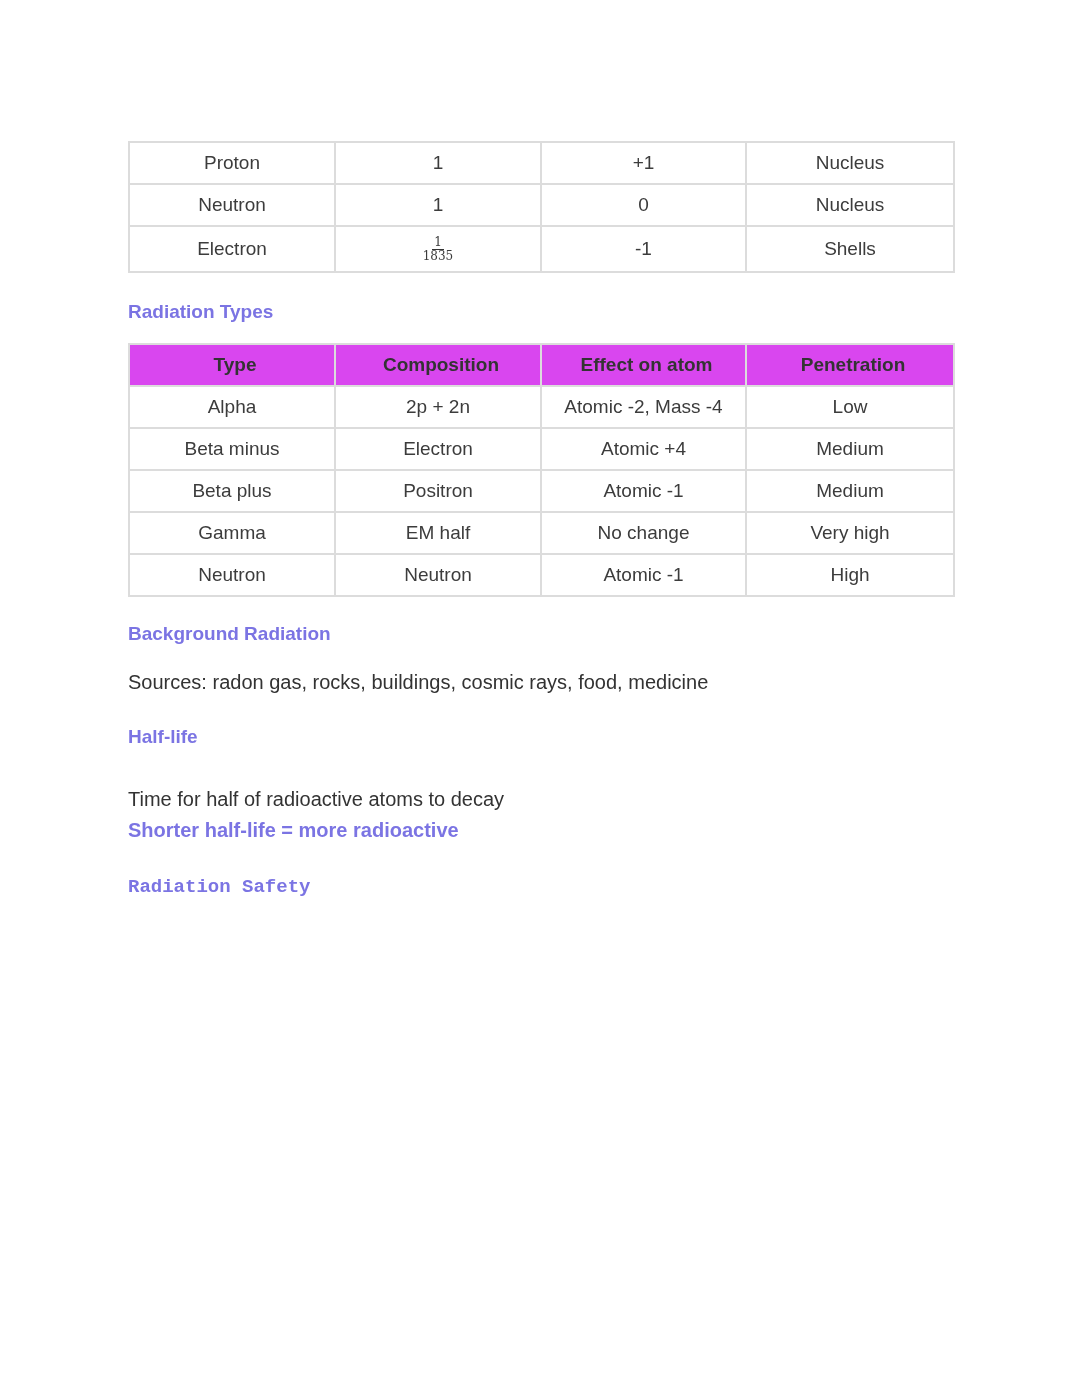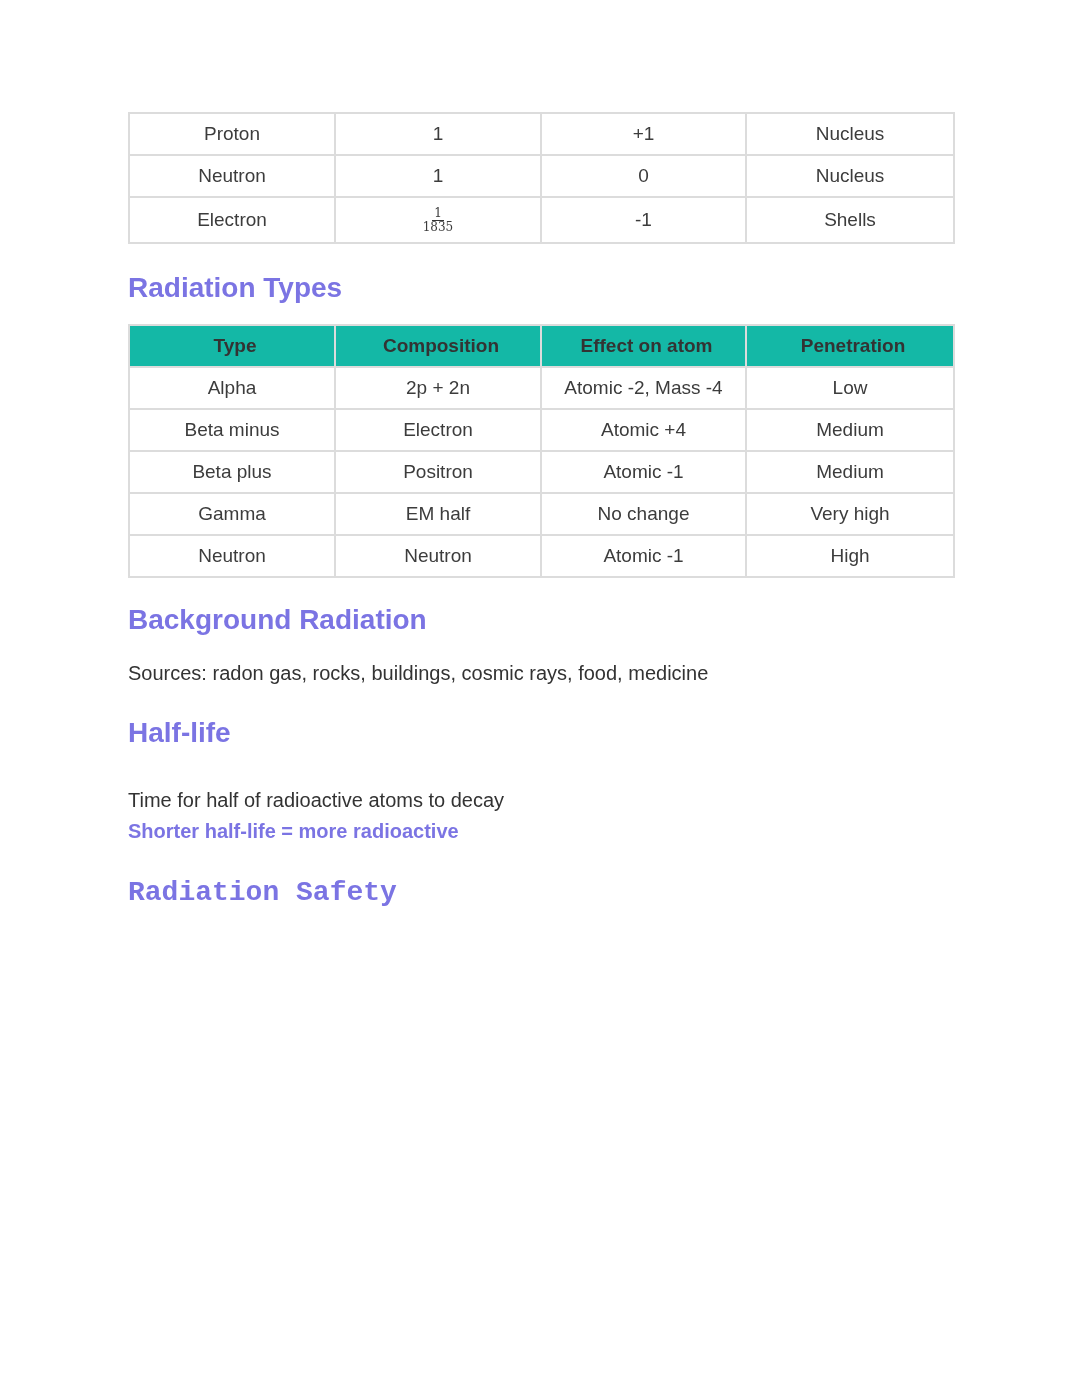--- a/index.html
+++ b/index.html
@@ -1,31 +1,31 @@
 <!DOCTYPE html>
 <html><head>
   <meta charset="utf-8">
   <style>
     html, body { margin: 0; padding: 0; background: #ffffff; }
     body {
       width: 1080px; height: 1397px; position: relative; overflow: hidden;
       font-family: "Liberation Sans", "DejaVu Sans", sans-serif;
       color: #3a3a3a;
     }
-    .page { position: absolute; left: 128px; top: 112px; width: 825px; }
+    .page { position: absolute; left: 128px; top: 141px; width: 825px; }
     table { border-collapse: collapse; width: 825px; table-layout: fixed; }
     td, th {
       border: 2px solid #dcdcdc;
       text-align: center; vertical-align: middle;
       font-size: 19px; color: #3c3c3c; height: 40px; padding: 0 4px;
     }
-    th { background: #14b8a6; font-weight: bold; color: #333333; height: 40px; padding-left: 10px; }
+    th { background: #d946ef; font-weight: bold; color: #333333; height: 40px; padding-left: 10px; }
     col.c1 { width: 206px; } col.c2 { width: 206px; } col.c3 { width: 205px; } col.c4 { width: 208px; }
     h2 {
-      font-size: 28px; font-weight: bold; margin: 0; color: #7b74e3;
+      font-size: 19px; font-weight: bold; margin: 0; color: #7b74e3;
     }
     .h-rad { margin-top: 28px; margin-bottom: 20px; }
     .h-bg { margin-top: 26px; margin-bottom: 26px; }
     .h-half { margin-top: 32px; margin-bottom: 40px; }
     .h-safety { margin-top: 34px; margin-bottom: 14px; font-family: Liberation Mono, monospace; }
     p { margin: 0; font-size: 20px; color: #333333; }
     .emph { color: #7b74e3; font-weight: bold; margin-top: 8px; }
     ul { margin: 0; padding-left: 52px; }
     li { font-size: 19px; color: #333333; line-height: 26.5px; }
     .frac { display: inline-flex; flex-direction: column; align-items: center;

